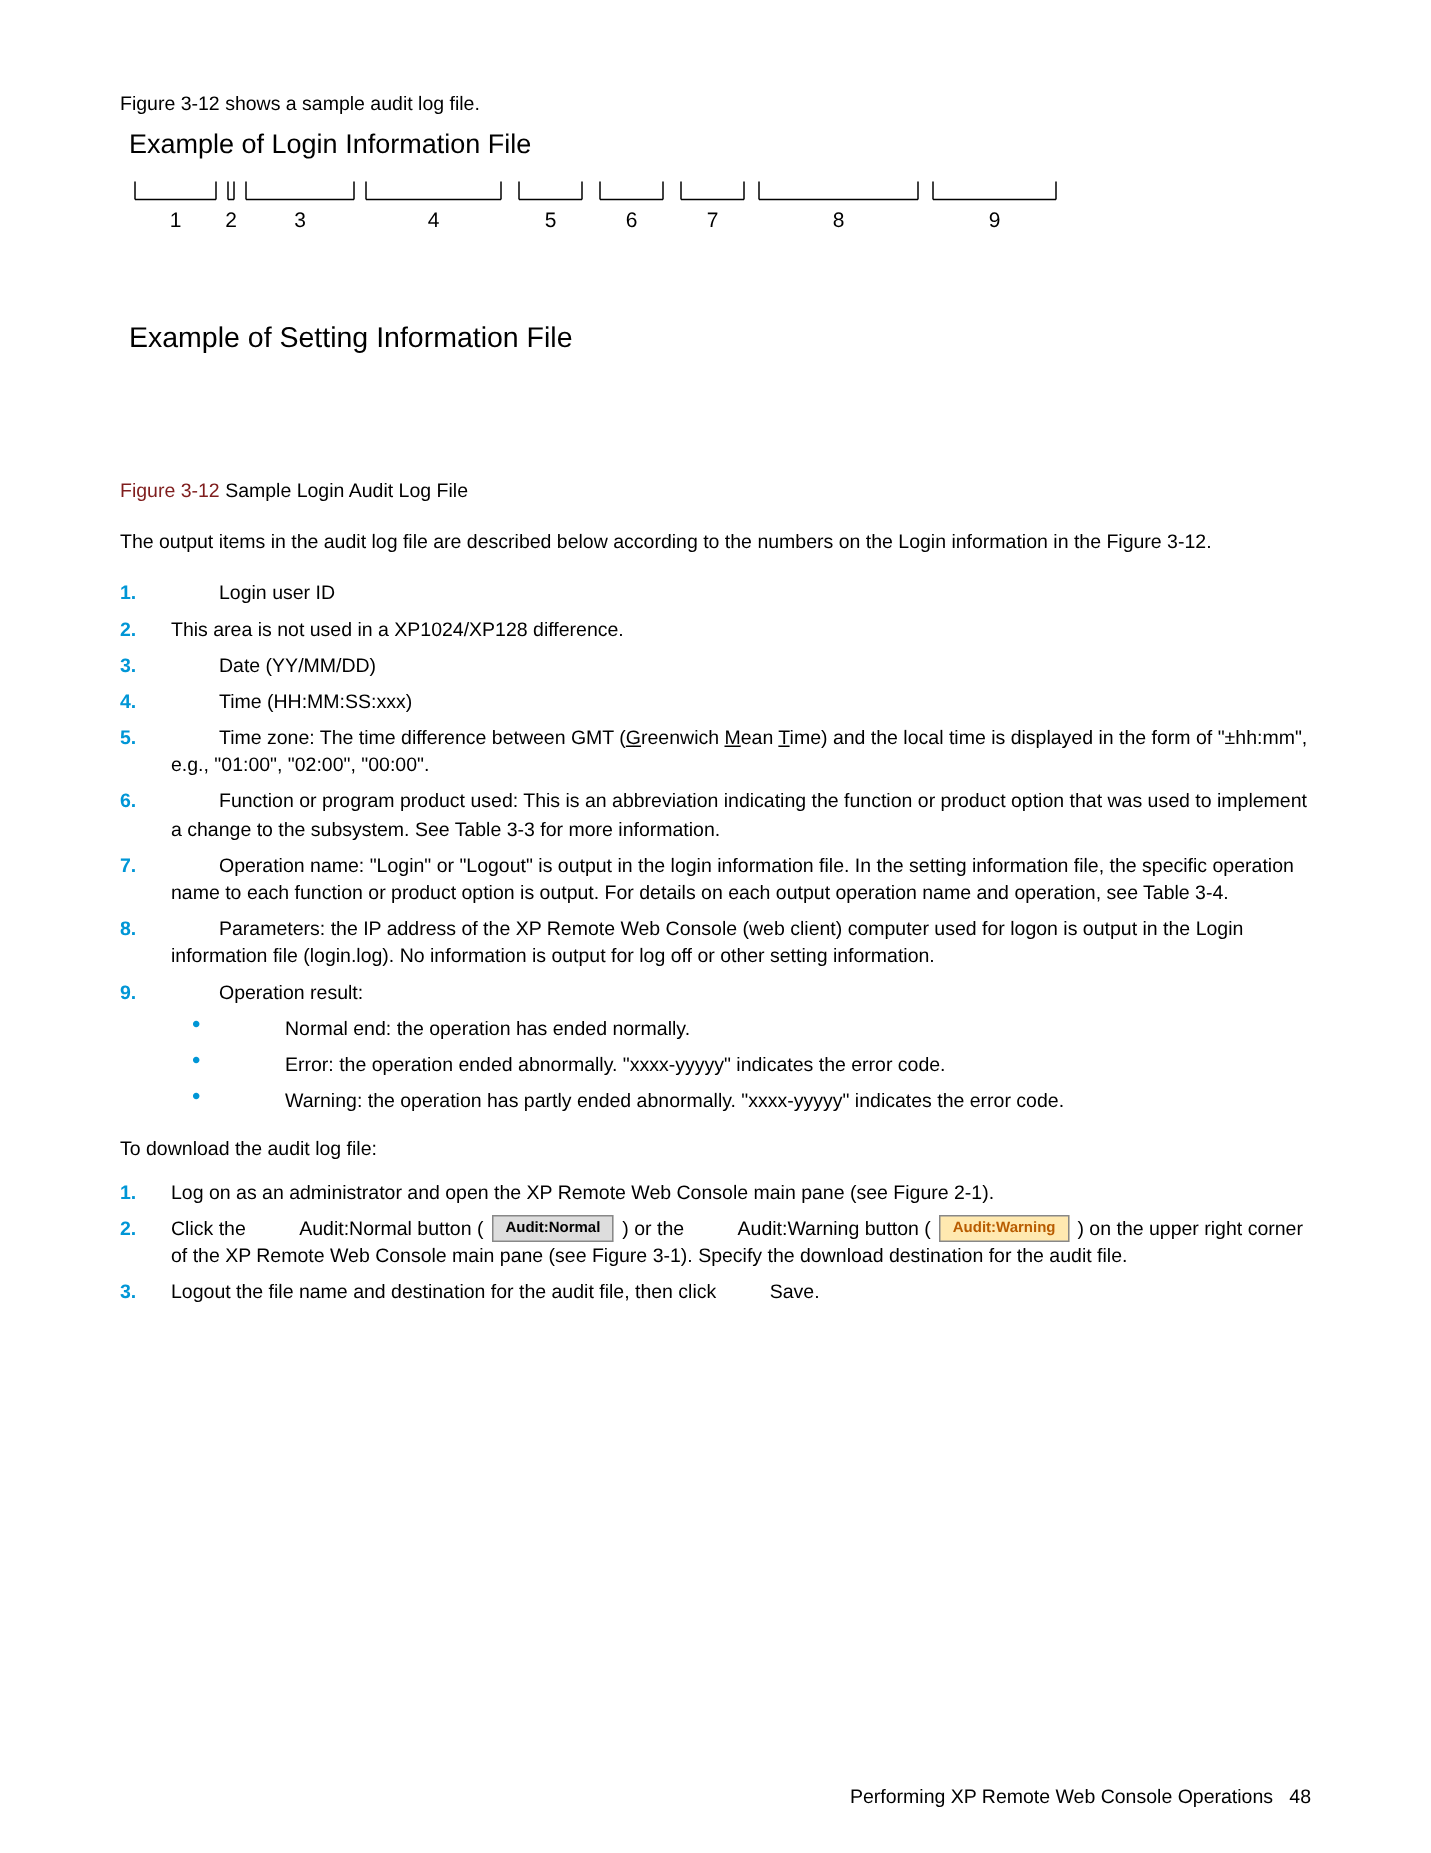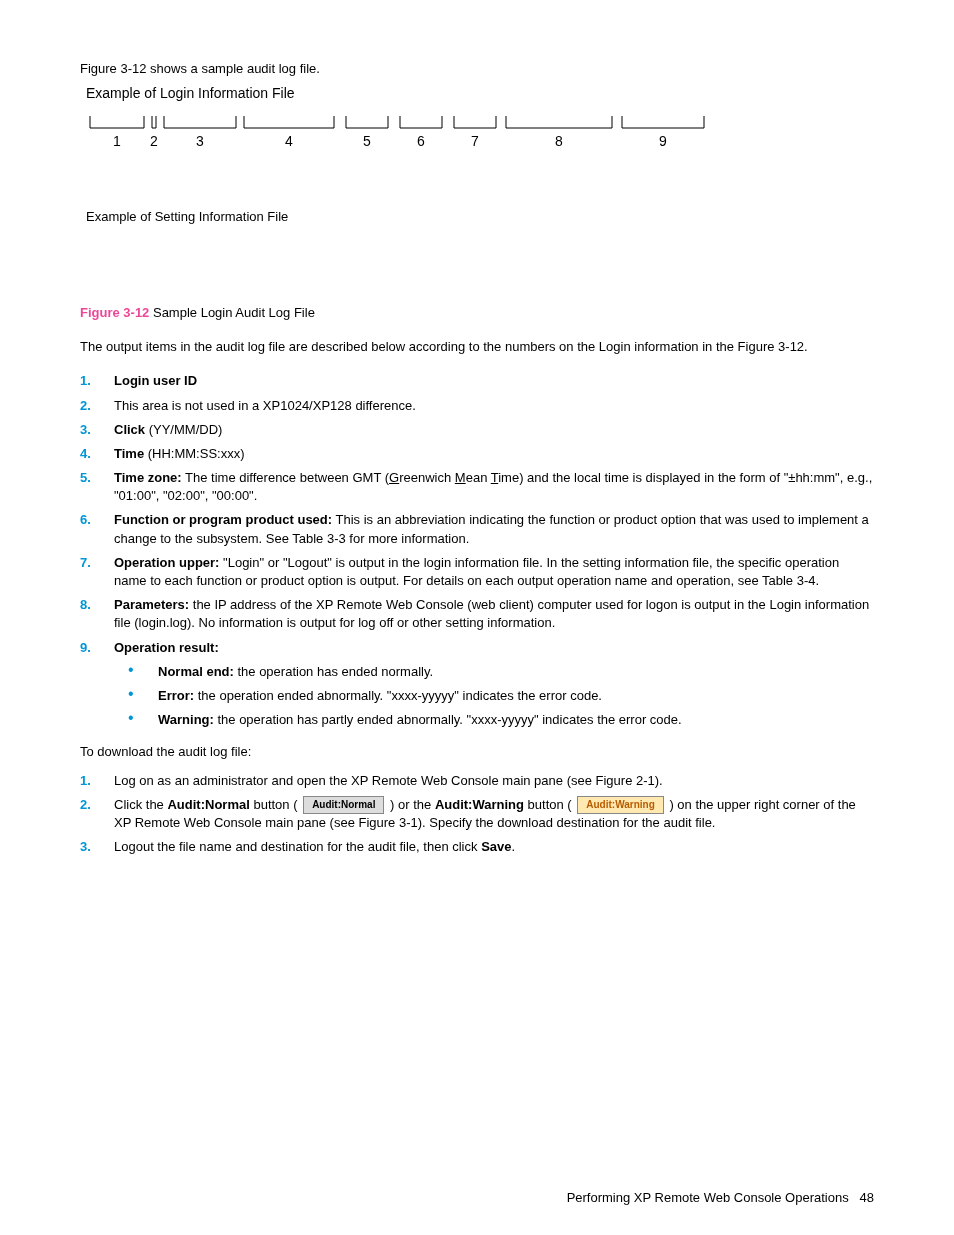--- a/index.html
+++ b/index.html
@@ -9,38 +9,38 @@
     margin: 0;
     padding: 60px 80px 40px 80px;
     width: 954px;
     box-sizing: border-box;
     line-height: 1.4;
     background: #fff;
   }
   .intro { margin-bottom: 0; }
   .example-title {
     margin: 6px 0 8px 6px;
-    font-size: 14px;
+    font-size: 18px;
   }
   .example-title-2 {
     margin: 50px 0 6px 6px;
-    font-size: 13px;
+    font-size: 19px;
   }
   .figure-row {
     margin-left: 6px;
     margin-bottom: 10px;
   }
   .figure-row svg { display: block; }
   .fig-caption {
     margin-top: 78px;
     margin-bottom: 16px;
   }
   .fig-label {
-    color: #ec4899;
-    font-weight: bold;
+    color: #7f1d1d;
+    font-weight: normal;
   }
   .desc { margin-bottom: 16px; }
   ol.numlist {
     list-style: none;
     padding: 0;
     margin: 0 0 8px 0;
   }
   ol.numlist > li {
     display: flex;
     align-items: flex-start;
@@ -48,21 +48,21 @@
   }
   ol.numlist > li > .num {
     color: #0096d6;
     font-weight: bold;
     min-width: 34px;
     flex-shrink: 0;
   }
   ol.numlist > li > .body {
     flex: 1;
   }
-  .bold { font-weight: bold; }
+  .bold { font-weight: normal; margin-left: 32px; }
   ul.sublist {
     list-style: none;
     padding: 0;
     margin: 6px 0 0 0;
   }
   ul.sublist > li {
     display: flex;
     align-items: flex-start;
     margin-bottom: 6px;
   }
@@ -153,37 +153,37 @@
   <li>
     <span class="num">1.</span>
     <span class="body"><span class="bold">Login user ID</span><span></span></span>
   </li>
   <li>
     <span class="num">2.</span>
     <span class="body"><span>This area is not used in a XP1024/XP128 difference.</span></span>
   </li>
   <li>
     <span class="num">3.</span>
-    <span class="body"><span class="bold">Click</span><span> (YY/MM/DD)</span></span>
+    <span class="body"><span class="bold">Date</span><span> (YY/MM/DD)</span></span>
   </li>
   <li>
     <span class="num">4.</span>
     <span class="body"><span class="bold">Time</span><span> (HH:MM:SS:xxx)</span></span>
   </li>
   <li>
     <span class="num">5.</span>
     <span class="body"><span class="bold">Time zone:</span><span> The time difference between GMT (</span><span class="underline-letter">G</span><span>reenwich </span><span class="underline-letter">M</span><span>ean </span><span class="underline-letter">T</span><span>ime) and the local time is displayed in the form of "±hh:mm", e.g., "01:00", "02:00", "00:00".</span></span>
   </li>
   <li>
     <span class="num">6.</span>
     <span class="body"><span class="bold">Function or program product used:</span><span> This is an abbreviation indicating the function or product option that was used to implement a change to the subsystem. See Table 3-3 for more information.</span></span>
   </li>
   <li>
     <span class="num">7.</span>
-    <span class="body"><span class="bold">Operation upper:</span><span> "Login" or "Logout" is output in the login information file. In the setting information file, the specific operation name to each function or product option is output. For details on each output operation name and operation, see Table 3-4.</span></span>
+    <span class="body"><span class="bold">Operation name:</span><span> "Login" or "Logout" is output in the login information file. In the setting information file, the specific operation name to each function or product option is output. For details on each output operation name and operation, see Table 3-4.</span></span>
   </li>
   <li>
     <span class="num">8.</span>
     <span class="body"><span class="bold">Parameters:</span><span> the IP address of the XP Remote Web Console (web client) computer used for logon is output in the Login information file (login.log). No information is output for log off or other setting information.</span></span>
   </li>
   <li>
     <span class="num">9.</span>
     <span class="body">
       <span class="bold">Operation result:</span>
       <ul class="sublist">

